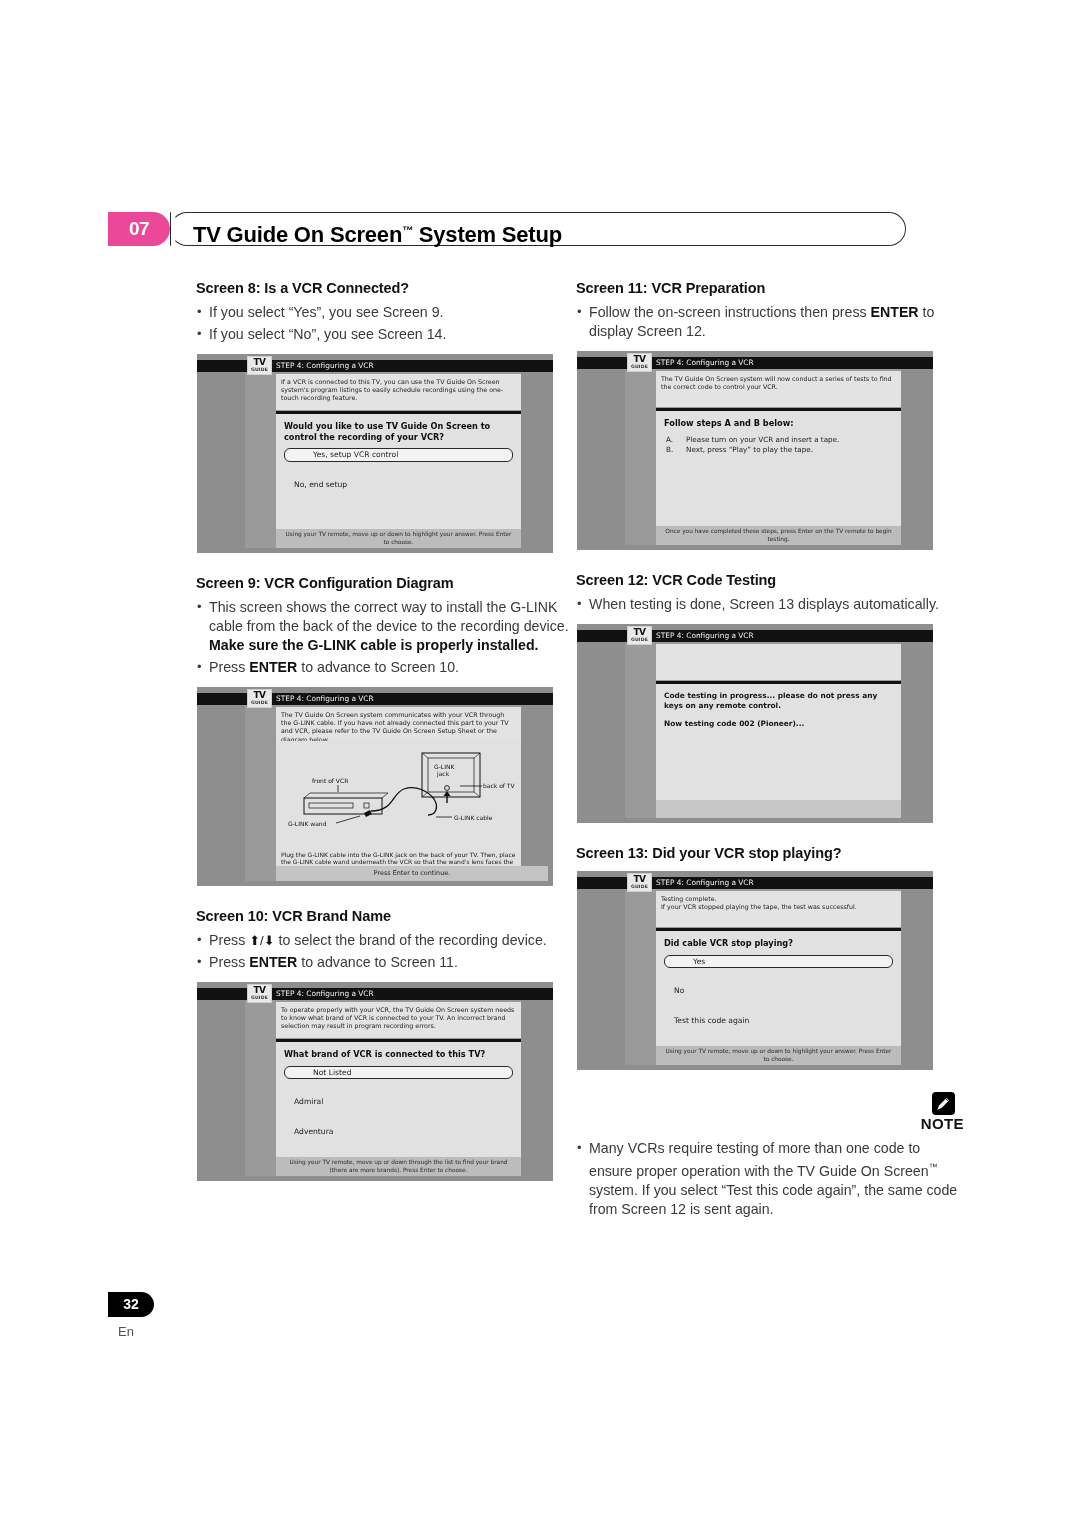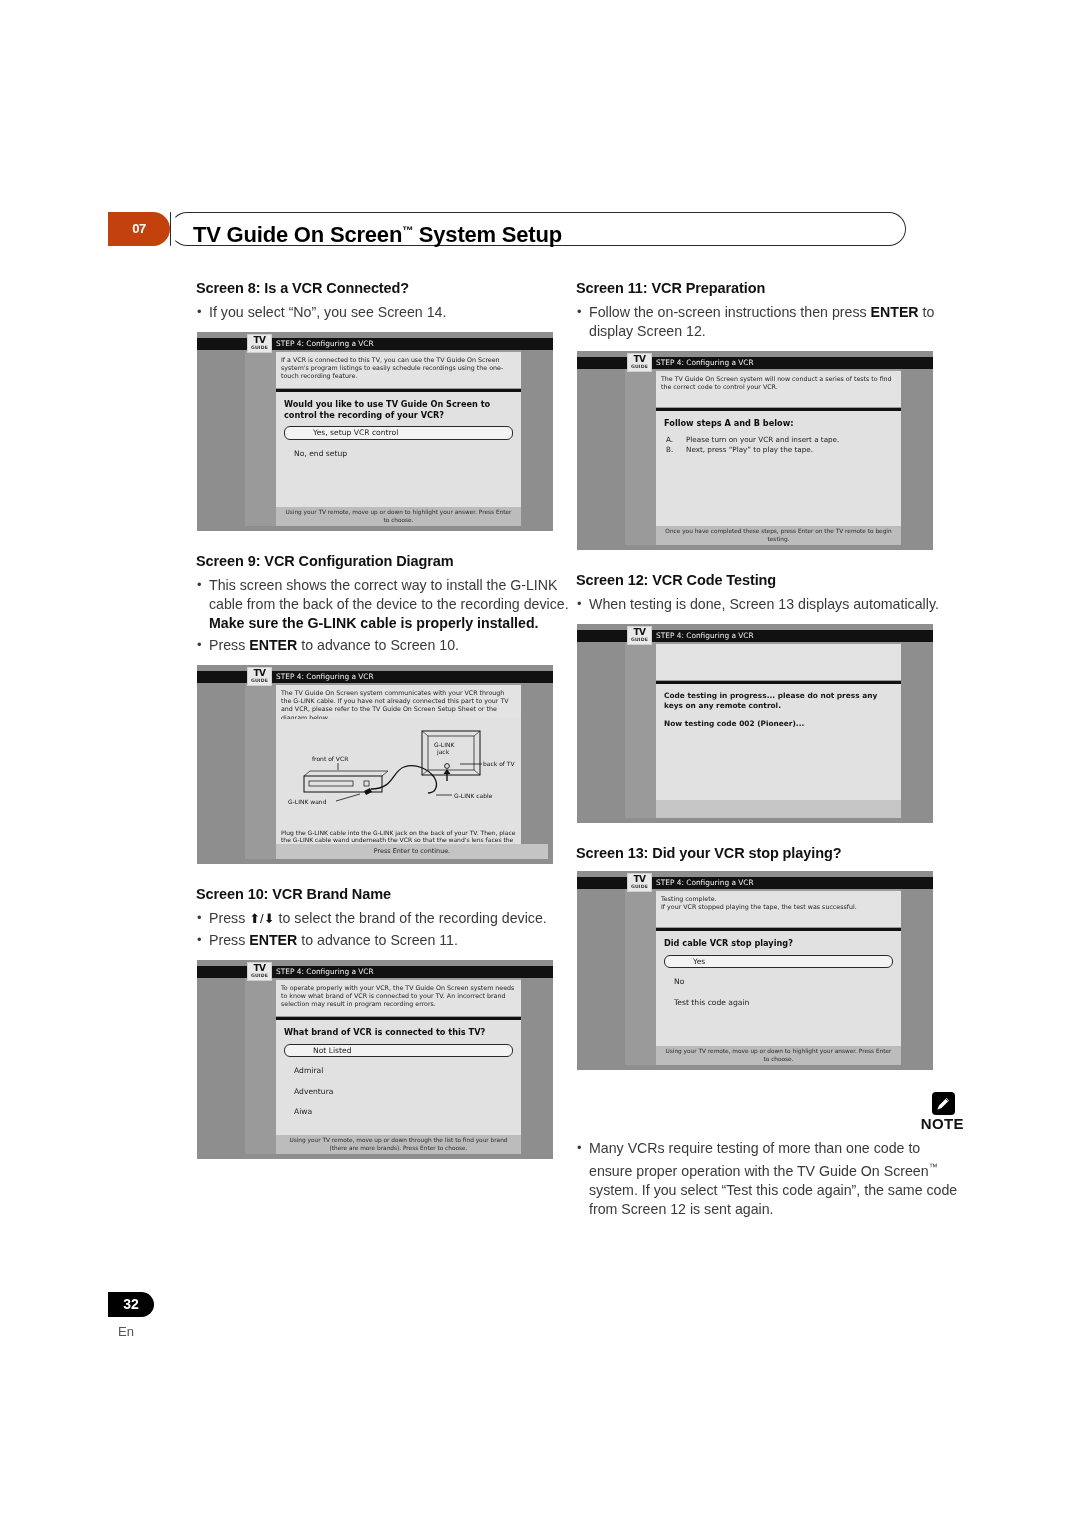--- a/index.html
+++ b/index.html
@@ -30,25 +30,25 @@
     top: 212px;
     width: 800px;
     height: 40px;
   }
   .chapter-badge {
     position: absolute;
     left: 0;
     top: 0;
     width: 62px;
     height: 34px;
-    background: #c2410c;
+    background: #ec4899;
     border-radius: 0 17px 17px 0;
     color: #fff;
     font-weight: bold;
-    font-size: 13px;
+    font-size: 19px;
     line-height: 34px;
     text-align: center;
     letter-spacing: -0.5px;
   }
   .header-capsule {
     position: absolute;
     left: 62px;
     top: 0px;
     width: 736px;
     height: 34px;
@@ -221,21 +221,21 @@
     font-weight: bold;
     line-height: 10.5px;
     color: #0e0e0e;
     margin-bottom: 6px;
   }
   .shot .opts { margin: 0; padding: 0; list-style: none; }
   .shot .opts li {
     font-size: 7.6px;
     line-height: 11.5px;
     color: #1b1b1b;
-    padding: 8px 4px 1px 10px;
+    padding: 17px 4px 1px 10px;
   }
   .shot .opts li.sel {
     border: 1px solid #2a2a2a;
     border-radius: 6px;
     background: #f3f3f3;
     padding: 0px 4px 0px 28px;
   }
   .shot .steps-list { margin: 4px 0 0 0; padding: 0; list-style: none; }
   .shot .steps-list li {
     font-size: 7.2px;
@@ -394,20 +394,21 @@
     <div class="chapter-badge">07</div>
     <div class="header-capsule"></div>
     <div class="header-title"><span>TV Guide On Screen</span><span class="tm">™</span><span> System Setup</span></div>
   </div>
 
   <div class="col col-left">
 
     <div>
       <div class="sec-title">Screen 8: Is a VCR Connected?</div>
       <ul class="bullets">
+        <li>If you select “Yes”, you see Screen 9.</li>
         <li>If you select “No”, you see Screen 14.</li>
       </ul>
 
       <div class="shot">
         <div class="inner"></div>
         <div class="titlebar"></div>
         <div class="tvlogo">
           <span class="l1">TV</span>
           <span class="l2">GUIDE</span>
         </div>

